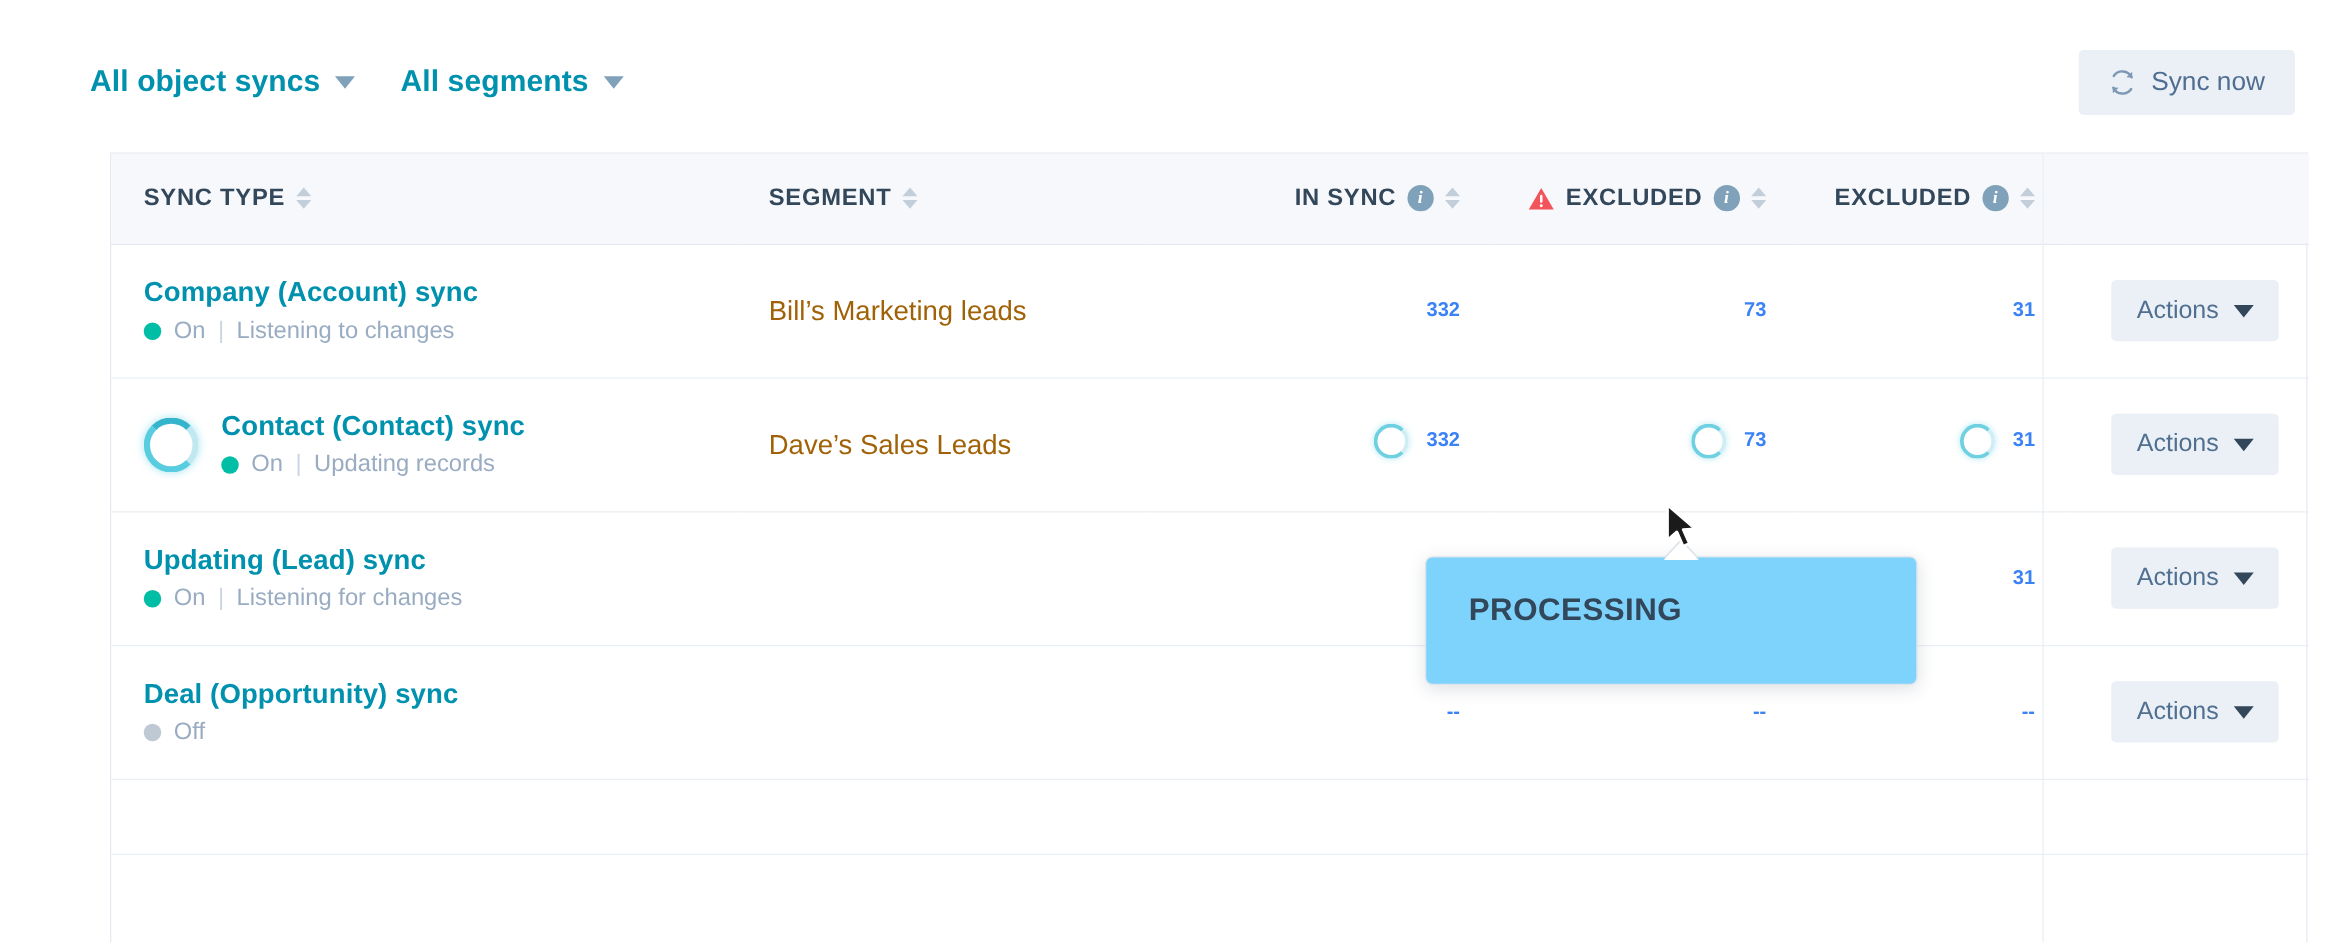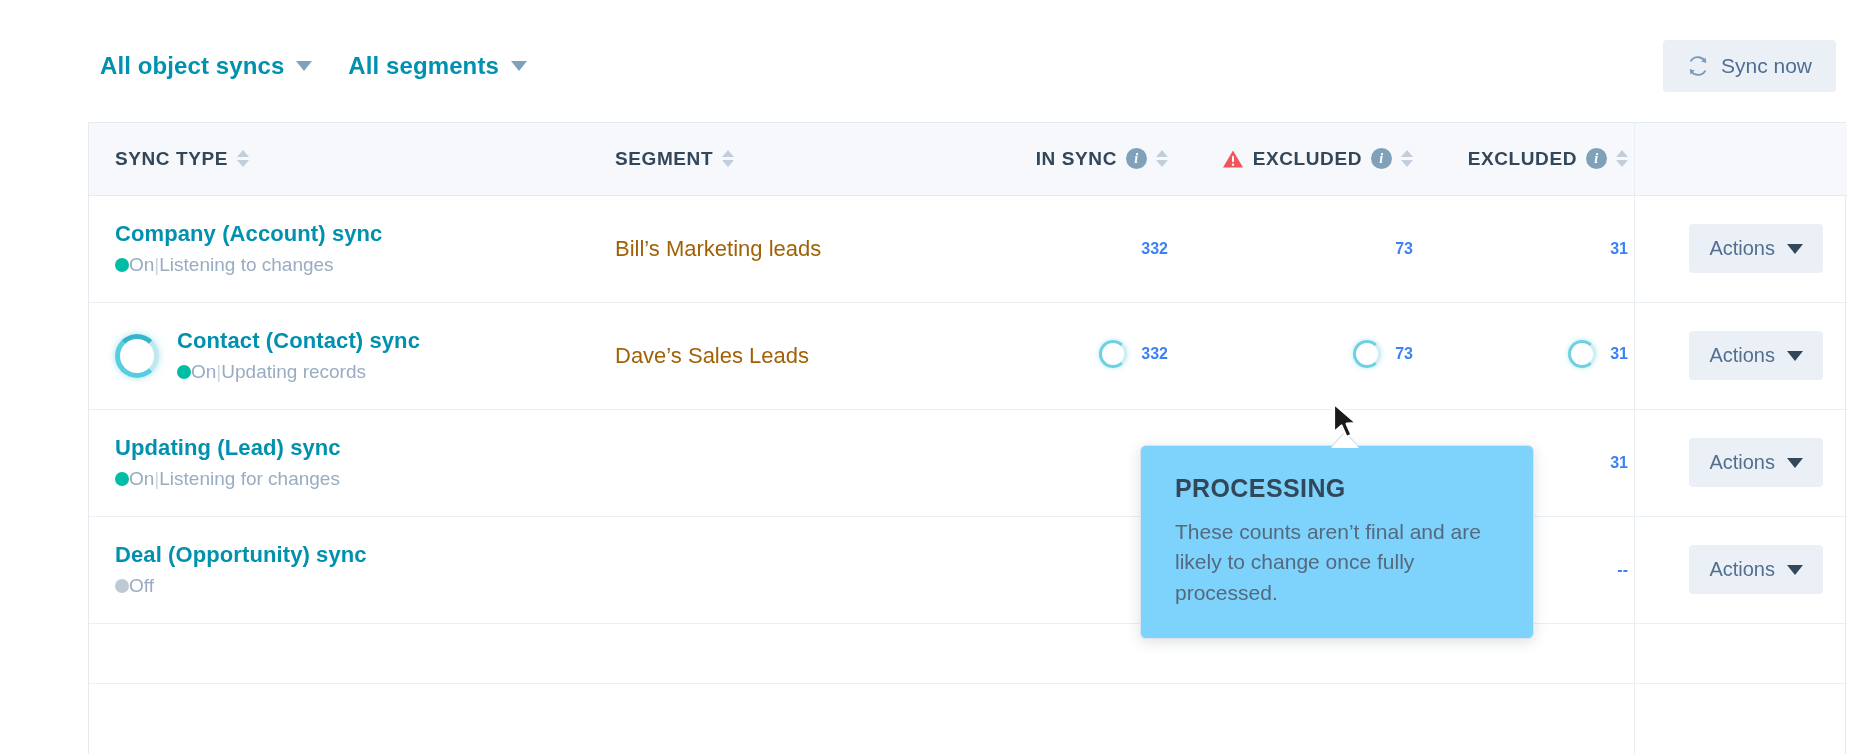--- a/index.html
+++ b/index.html
@@ -6,21 +6,21 @@
   html, body {
     width: 1860px; height: 754px;
     background: #ffffff;
     font-family: "Liberation Sans", sans-serif;
     overflow: hidden;
   }
   .page { position: relative; width: 1860px; height: 754px; background:#fff; }
 
   
   .filter-bar {
-    position: absolute; left: 100px; top: 52px;
+    position: absolute; left: 72px; top: 52px;
     display: flex; align-items: center; gap: 36px;
   }
   .filter {
     display: flex; align-items: center; gap: 12px;
     color: #0091AE; font-size: 24px; font-weight: bold;
     cursor: pointer; letter-spacing: .1px;
   }
   .caret-down {
     width: 0; height: 0;
     border-left: 8px solid transparent;
@@ -89,21 +89,21 @@
     text-align: right; padding: 0 26px 0 0;
     font-size: 16px; font-weight: bold; color: #3b82f6;
   }
 
   .type-cell { display: flex; align-items: center; gap: 18px; }
   .type-text { display: flex; flex-direction: column; gap: 7px; }
   .sync-title {
     font-size: 22px; font-weight: bold; color: #0091AE;
     cursor: pointer; letter-spacing: .1px;
   }
-  .sync-status { display: flex; align-items: center; font-size: 19px; color: #99ACC2; }
+  .sync-status { display: flex; align-items: center; gap: 10px; font-size: 19px; color: #99ACC2; }
   .dot { width: 14px; height: 14px; border-radius: 50%; flex: none; }
   .dot.on  { background: #00BDA5; }
   .dot.off { background: #BFC9D4; }
   .divider-pipe { color: #CBD6E2; }
 
   .spinner-big {
     width: 44px; height: 44px; border-radius: 50%;
     border: 5px solid #59CDE0;
     border-right-color: #BFE8F0;
     border-top-color: #34B5CC;
@@ -429,20 +429,19 @@
         </tr>
 
       </tbody>
     </table>
   </div>
 
   <div class="tooltip">
     <span class="tooltip-arrow"></span>
     <span class="tooltip-arrow-in"></span>
     <div class="tt-title">PROCESSING</div>
-    <div class="tt-body">These counts aren’t final and are likely to change once fully processed.</div>
   </div>
 
   <svg class="cursor" width="30" height="42" viewBox="0 0 30 42">
     <path d="M2 2 L2 30 L9.5 23.5 L14.5 35 L19.5 32.8 L14.6 21.7 L24 21 Z" fill="#1a1a1a" stroke="#ffffff" stroke-width="2.2" stroke-linejoin="round"></path>
   </svg>
 
 </div>
 
 </body></html>

